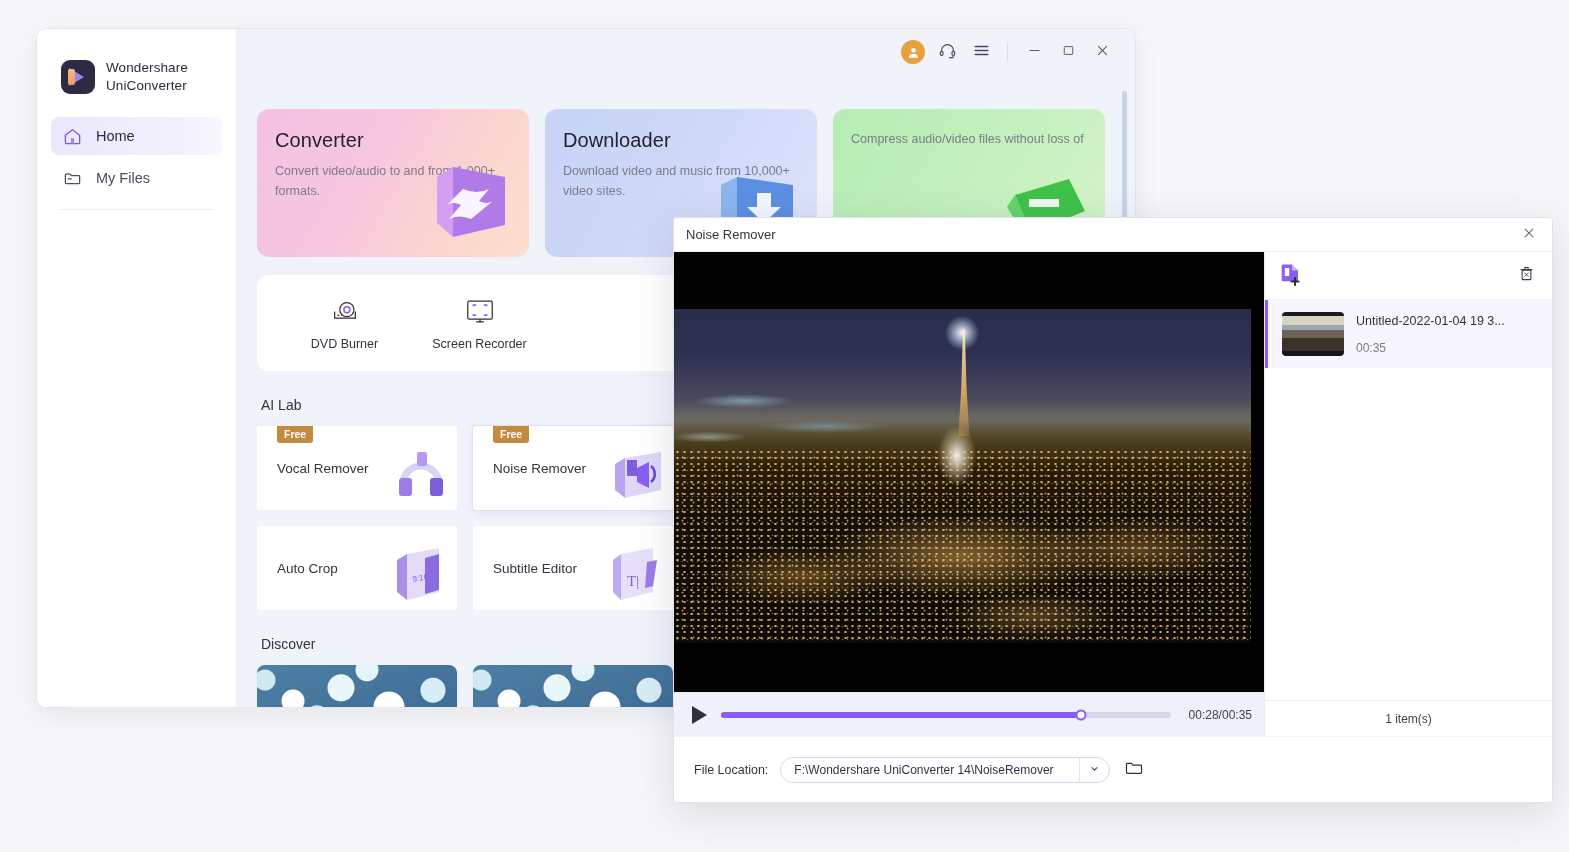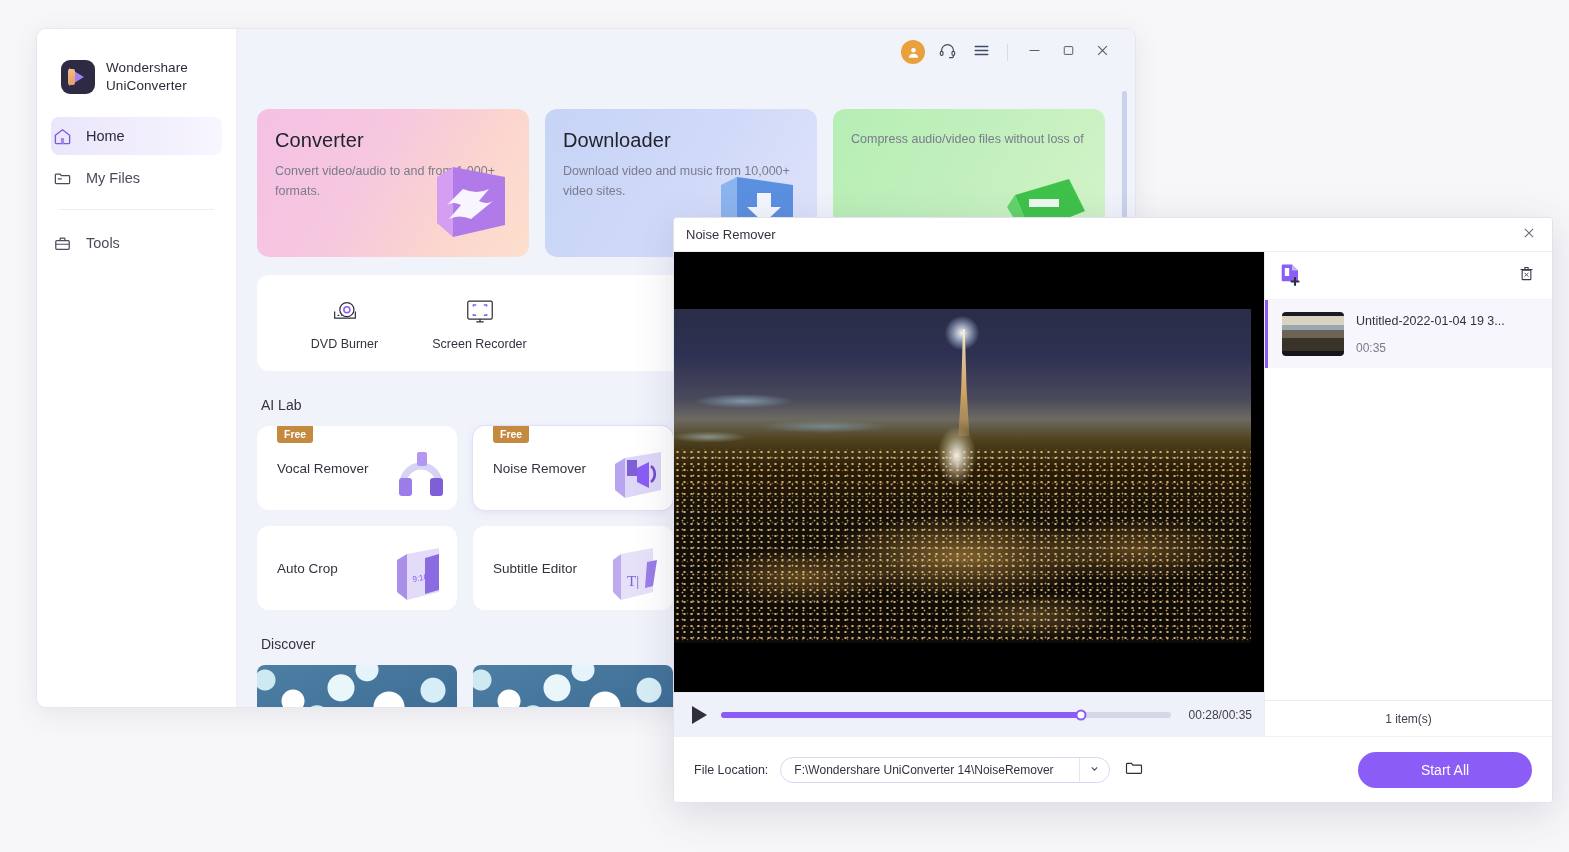--- a/index.html
+++ b/index.html
@@ -43,21 +43,21 @@
     border-bottom: 9px solid transparent;
   }
   .brand-logo::after {
     content: ""; position: absolute; left: 7px; top: 9px;
     width: 7px; height: 16px; border-radius: 2px;
     background: linear-gradient(160deg,#f6c08a,#e89a62);
   }
   .brand-text { font-size: 13.5px; color: #2b2b3a; line-height: 1.35; letter-spacing: .1px; }
   .nav-item {
     display: flex; align-items: center; gap: 14px;
-    height: 38px; padding: 0 2px; margin-bottom: 4px;
+    height: 38px; padding: 0 12px; margin-bottom: 4px;
     border-radius: 8px; cursor: pointer;
     font-size: 14.5px; color: #4b4b5c;
   }
   .nav-item.active {
     background: linear-gradient(90deg,#ebe6fb,#f3f0fd 70%,#f8f6fe);
     color: #2b2b3a;
   }
   .nav-icon { width: 19px; height: 19px; flex: 0 0 19px; display: block; }
   .nav-sep { height: 1px; background: #ededf3; margin: 12px 8px 14px 8px; }
 
@@ -101,21 +101,21 @@
     background: #fff; border-radius: 12px;
     display: flex; align-items: center; padding-left: 20px;
   }
   .tool { width: 135px; text-align: center; cursor: pointer; }
   .tool-icon { height: 34px; display: flex; align-items: center; justify-content: center; margin-bottom: 8px; }
   .tool-label { font-size: 12.5px; color: #33333f; }
 
   .section-title { font-size: 14px; color: #33333f; margin: 26px 0 13px 4px; }
   .ai-grid { display: flex; flex-wrap: wrap; gap: 16px; width: 618px; }
   .ai-card {
-    width: 200px; height: 84px; background: #fff; border-radius: 12px;
+    width: 200px; height: 84px; background: #fff; border-radius: 2px;
     position: relative; display: flex; align-items: center;
     padding-left: 20px; cursor: pointer; overflow: hidden;
   }
   .ai-card.hl { box-shadow: 0 0 0 1px #e3e0f4, 0 2px 10px rgba(120,100,200,.13); }
   .ai-label { font-size: 13.5px; color: #33333f; }
   .badge-free {
     position: absolute; left: 20px; top: 0;
     background: #c48a3f; color: #fff; font-size: 10.5px;
     padding: 2px 7px 3px; border-radius: 0 0 3px 3px; font-weight: bold;
   }
@@ -315,30 +315,20 @@
           <svg viewBox="0 0 24 24" width="19" height="19" fill="none" stroke="#4b4b5c" stroke-width="1.6">
             <path d="M3 7.5a1 1 0 0 1 1-1h5l1.6 2H20a1 1 0 0 1 1 1v8a1 1 0 0 1-1 1H4a1 1 0 0 1-1-1z"></path>
             <path d="M6 12.5h5" stroke-width="1.4"></path>
           </svg>
         </span>
         <span>My Files</span>
       </div>
 
       <div class="nav-sep"></div>
 
-      <div class="nav-item">
-        <span class="nav-icon">
-          <svg viewBox="0 0 24 24" width="19" height="19" fill="none" stroke="#4b4b5c" stroke-width="1.6">
-            <rect x="3.5" y="8.5" width="17" height="11" rx="1.4"></rect>
-            <path d="M9 8.5V6.2a1 1 0 0 1 1-1h4a1 1 0 0 1 1 1v2.3"></path>
-            <path d="M3.5 13h17" stroke-width="1.3"></path>
-          </svg>
-        </span>
-        <span>Tools</span>
-      </div>
     </div>
 
     <div class="content">
 
       <div class="titlebar">
         <div class="tb-btn">
           <div class="avatar">
             <svg viewBox="0 0 24 24" width="15" height="15" fill="#fff">
               <circle cx="12" cy="8.5" r="3.6"></circle>
               <path d="M4.5 20.5c0-4.2 3.4-6.6 7.5-6.6s7.5 2.4 7.5 6.6z"></path>
@@ -602,16 +592,15 @@
           </span>
         </span>
       </span>
       <span class="folder-btn">
         <span>
           <svg viewBox="0 0 24 24" width="20" height="20" fill="none" stroke="#2e2e3d" stroke-width="1.4">
             <path d="M3 7.5a1 1 0 0 1 1-1h5l1.6 2H20a1 1 0 0 1 1 1v8a1 1 0 0 1-1 1H4a1 1 0 0 1-1-1z"></path>
           </svg>
         </span>
       </span>
-      <button class="start-btn">Start All</button>
     </div>
   </div>
 </div>
 
 </body></html>

